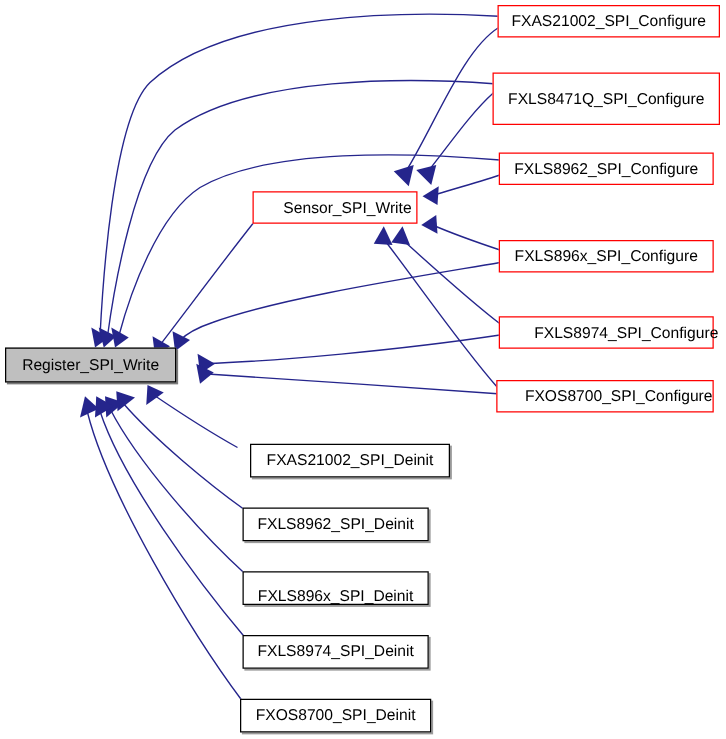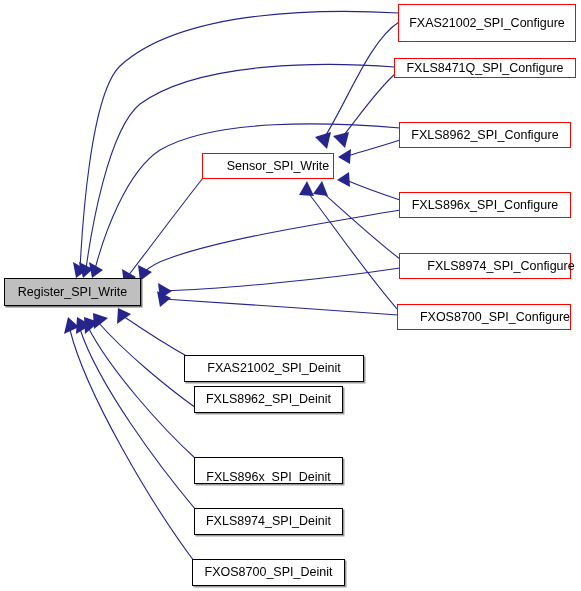--- a/index.html
+++ b/index.html
@@ -151,49 +151,49 @@
   </svg>
 
   <div class="node node-current" style="left:4px; top:278px; width:137px; height:28px;">
     <span class="node-label">Register_SPI_Write</span>
   </div>
 
   <div class="node node-red" style="left:202px; top:153px; width:132px; height:26px;padding-left:20px;">
     <span class="node-label">Sensor_SPI_Write</span>
   </div>
 
-  <div class="node node-red" style="left:398px; top:4px; width:178px; height:38px;">
+  <div class="node node-red" style="left:398px; top:4px; width:178px; height:26px;">
     <span class="node-label">FXAS21002_SPI_Configure</span>
   </div>
 
-  <div class="node node-red" style="left:394px; top:58px; width:182px; height:20px;">
+  <div class="node node-red" style="left:394px; top:58px; width:182px; height:42px;">
     <span class="node-label">FXLS8471Q_SPI_Configure</span>
   </div>
 
   <div class="node node-red" style="left:399px; top:122px; width:172px; height:26px;">
     <span class="node-label">FXLS8962_SPI_Configure</span>
   </div>
 
   <div class="node node-red" style="left:399px; top:192px; width:172px; height:26px;text-align:center;">
     <span class="node-label">FXLS896x_SPI_Configure</span>
   </div>
 
   <div class="node node-red" style="left:399px; top:253px; width:172px; height:26px;padding-left:32px;">
     <span class="node-label">FXLS8974_SPI_Configure</span>
   </div>
 
   <div class="node node-red" style="left:397px; top:304px; width:174px; height:26px;justify-content:flex-end;">
     <span class="node-label">FXOS8700_SPI_Configure</span>
   </div>
 
-  <div class="node node-black" style="left:184px; top:355px; width:180px; height:27px;">
+  <div class="node node-black" style="left:200px; top:355px; width:160px; height:27px;">
     <span class="node-label">FXAS21002_SPI_Deinit</span>
   </div>
 
-  <div class="node node-black" style="left:194px; top:386px; width:149px; height:27px;">
+  <div class="node node-black" style="left:194px; top:406px; width:149px; height:27px;">
     <span class="node-label">FXLS8962_SPI_Deinit</span>
   </div>
 
   <div class="node node-black" style="left:194px; top:457px; width:149px; height:27px;align-items:flex-end;">
     <span class="node-label">FXLS896x_SPI_Deinit</span>
   </div>
 
   <div class="node node-black" style="left:194px; top:508px; width:149px; height:27px;">
     <span class="node-label">FXLS8974_SPI_Deinit</span>
   </div>

